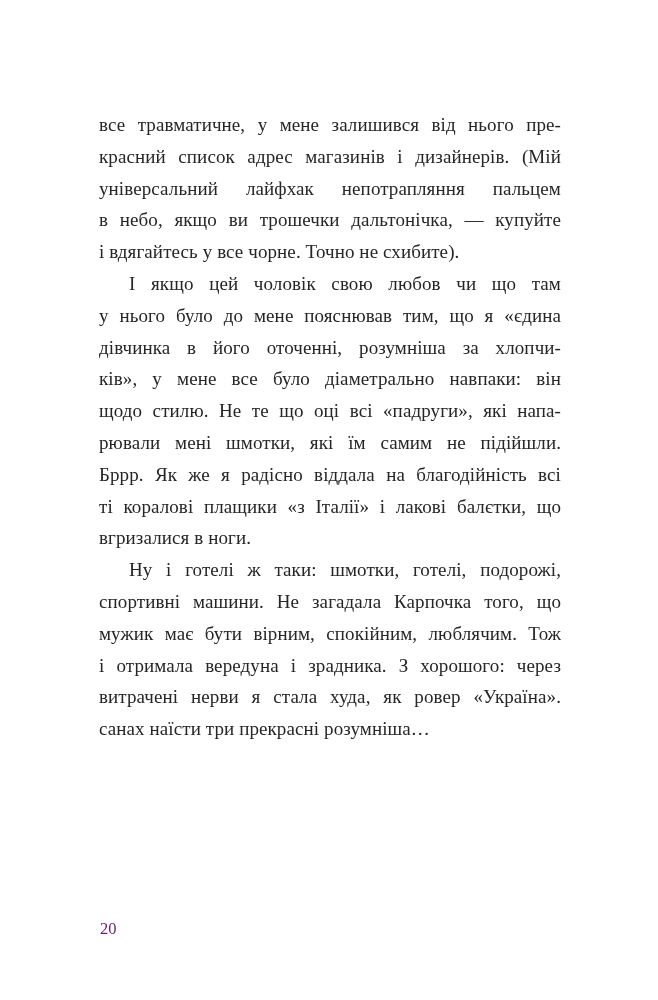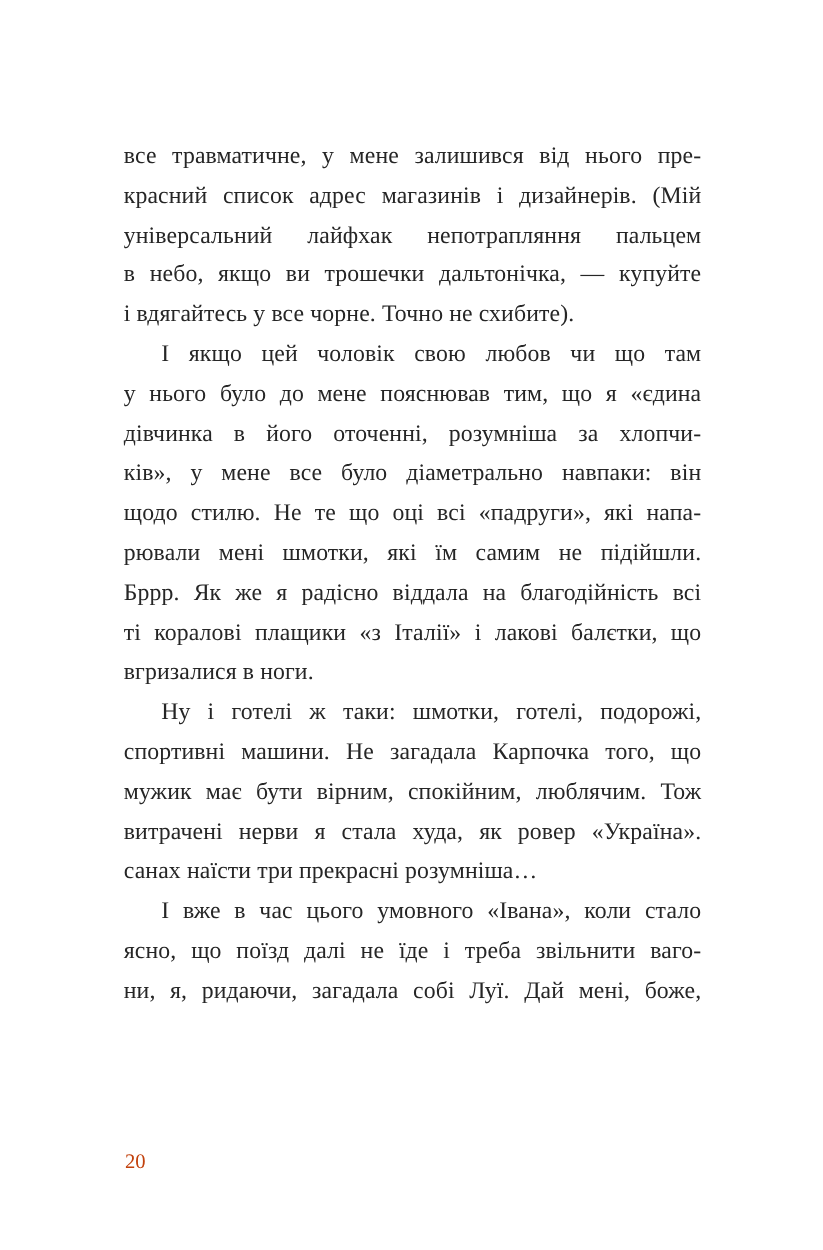--- a/index.html
+++ b/index.html
@@ -40,21 +40,21 @@
   }
   .line.first-indent {
     text-indent: 30px;
   }
   .page-number {
     position: absolute;
     left: 100px;
     top: 918px;
     font-size: 16.5px;
     line-height: 22px;
-    color: #c2410c;
+    color: #701a75;
   }
 </style>
 </head>
 <body>
 
 <div class="page">
   <div class="text-block">
       <div class="paragraph">
         <div class="line">все травматичне, у мене залишився від нього пре-</div>
         <div class="line">красний список адрес магазинів і дизайнерів. (Мій</div>
@@ -70,23 +70,19 @@
         <div class="line">щодо стилю. Не те що оці всі «падруги», які напа-</div>
         <div class="line">рювали мені шмотки, які їм самим не підійшли.</div>
         <div class="line">Бррр. Як же я радісно віддала на благодійність всі</div>
         <div class="line">ті коралові плащики «з Італії» і лакові балєтки, що</div>
         <div class="line para-end">вгризалися в ноги.</div>
       </div>
       <div class="paragraph">
         <div class="line first-indent">Ну і готелі ж таки: шмотки, готелі, подорожі,</div>
         <div class="line">спортивні машини. Не загадала Карпочка того, що</div>
         <div class="line">мужик має бути вірним, спокійним, люблячим. Тож</div>
+        <div class="line">і отримала вередуна і зрадника. З хорошого: через</div>
         <div class="line">витрачені нерви я стала худа, як ровер «Україна».</div>
         <div class="line para-end">санах наїсти три прекрасні розумніша…</div>
-      </div>
-      <div class="paragraph">
-        <div class="line first-indent">І вже в час цього умовного «Івана», коли стало</div>
-        <div class="line">ясно, що поїзд далі не їде і треба звільнити ваго-</div>
-        <div class="line">ни, я, ридаючи, загадала собі Луї. Дай мені, боже,</div>
       </div>
     </div>
   <div class="page-number">20</div>
 </div>
 
 </body></html>

